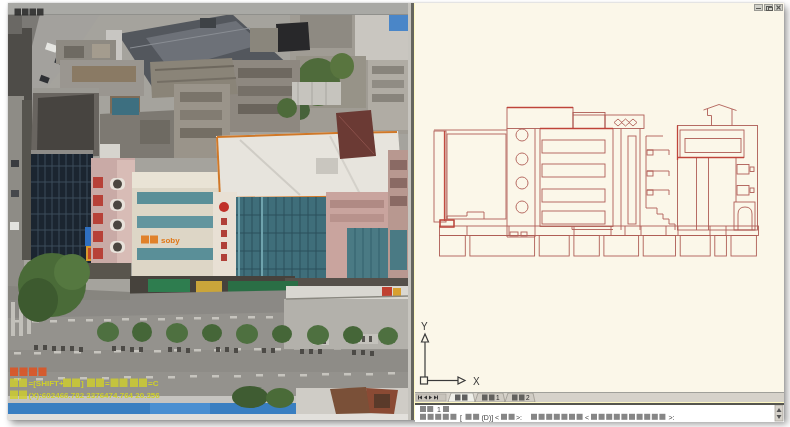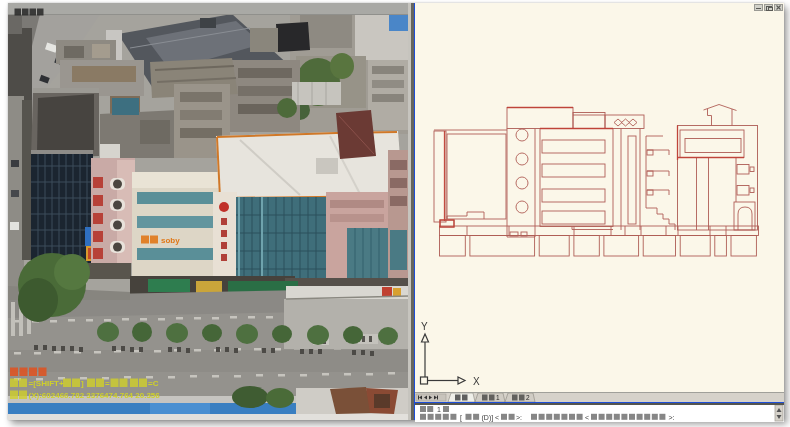--- a/index.html
+++ b/index.html
@@ -1,17 +1,17 @@
 <!DOCTYPE html>
 <html><head>
 <meta charset="utf-8">
 <style>
   html,body{margin:0;padding:0;width:790px;height:427px;background:#fff;overflow:hidden;}
   body{font-family:"Liberation Sans",sans-serif;position:relative;}
-  #card{position:absolute;left:8px;top:3px;width:776px;height:417px;background:#1d4ed8;
+  #card{position:absolute;left:8px;top:3px;width:776px;height:417px;background:#fef9c3;
         box-shadow:3px 4px 7px rgba(0,0,0,0.40), 0 0 2px rgba(0,0,0,0.2);}
   #titlebar{position:absolute;left:0px;top:0px;width:401px;height:11px;background:#a9a9a5;
             border-bottom:1px solid #90908c;}
   #photo{position:absolute;left:0px;top:11px;width:401px;height:400px;}
   #photobottom{position:absolute;left:0px;top:411px;width:401px;height:6px;background:#e2e0dc;}
   #sep{position:absolute;left:400px;top:0px;width:3px;height:417px;background:#65655f;border-left:3px solid #c6c4be;}
   #cad{position:absolute;left:407px;top:0px;width:369px;height:390px;background:#fbf7e9;}
   #tabbar{position:absolute;left:407px;top:389px;width:369px;height:9px;background:#d6d2ca;
           border-top:1px solid #a0a09a;font-size:7px;color:#1a1a1a;overflow:hidden;}
   #cmd{position:absolute;left:407px;top:400px;width:369px;height:17px;background:#ffffff;

